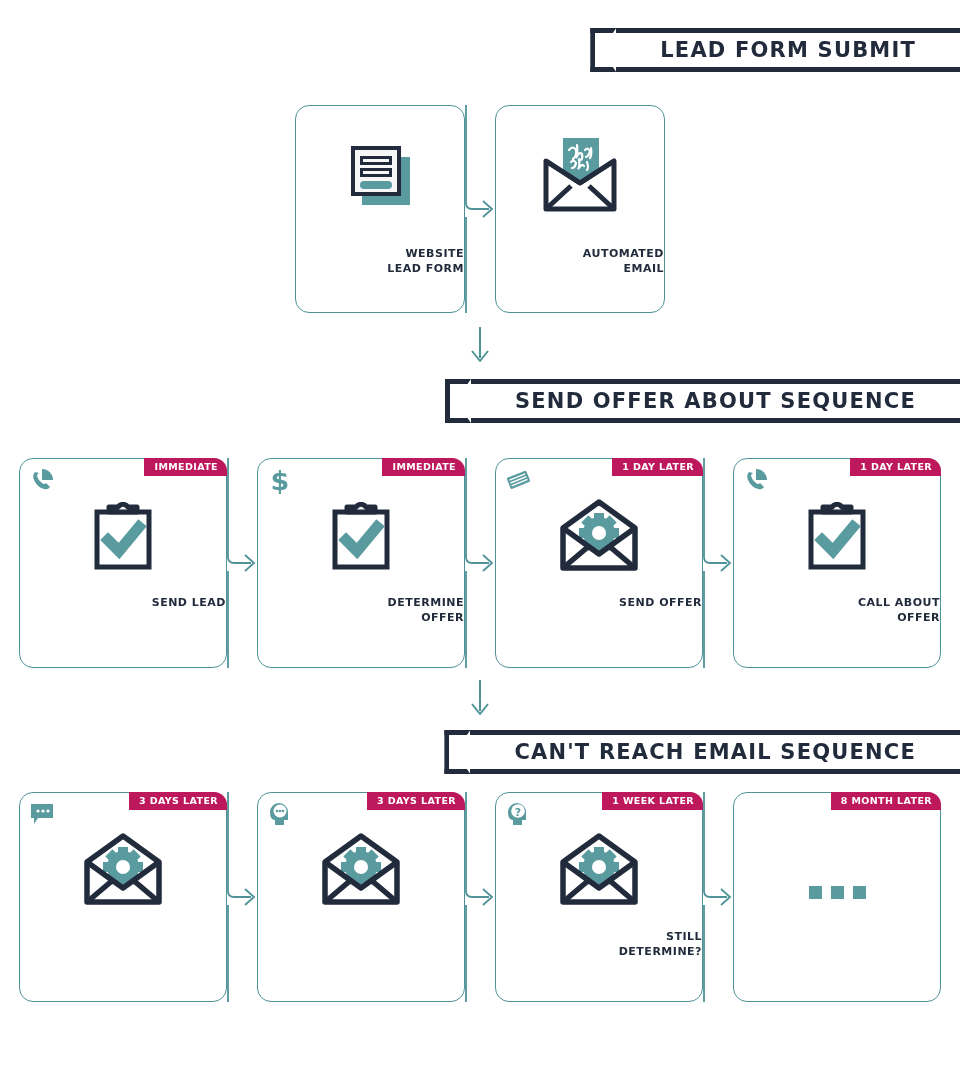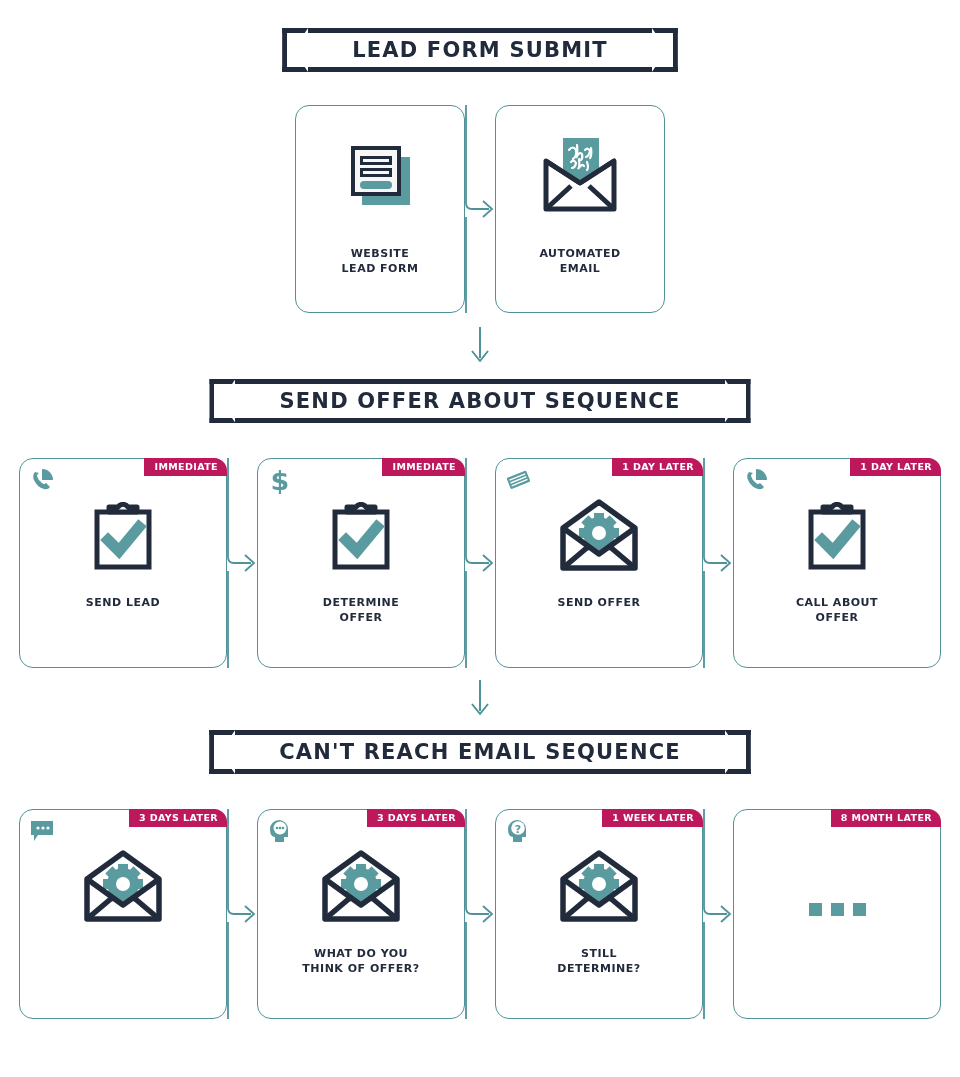--- a/index.html
+++ b/index.html
@@ -12,21 +12,21 @@
     height: 1077px;
     position: relative;
     font-family: "Liberation Sans", sans-serif;
     color: #222b3c;
     overflow: hidden;
   }
 
   
   .banner-wrap {
     display: flex;
-    justify-content: center;
+    justify-content: flex-end;
     align-items: center;
   }
   .banner {
     position: relative;
     background: #ffffff;
     border-top: 5px solid #222b3c;
     border-bottom: 5px solid #222b3c;
     height: 34px;
     display: flex;
     align-items: center;
@@ -129,21 +129,21 @@
     top: 136px;
     text-align: center;
     font-size: 11px;
     font-weight: 600;
     letter-spacing: 0.5px;
     line-height: 15px;
     color: #222b3c;
     font-family: "DejaVu Sans", sans-serif;
   }
   .card-top .card-label { top: 140px; }
-  .card-label span { display: block; }
+  .card-label span { display: block; text-align: right; }
 
   
   .conn {
     position: relative;
     flex: 0 0 auto;
     width: 30px;
     height: 210px;
   }
   .conn svg { position: absolute; top: 0; left: 0; }
 
@@ -367,21 +367,21 @@
     <path d="M4 24 L12 34 L20 24" stroke="#4f9399" stroke-width="2" fill="none" stroke-linejoin="round"></path>
   </svg>
 </div>
 
 <div class="banner-wrap" style="margin-top:10px;">
   <div class="banner">
     <span class="banner-title">CAN'T REACH EMAIL SEQUENCE</span>
   </div>
 </div>
 
-<div class="row" style="margin-top:35px;">
+<div class="row" style="margin-top:18px;">
 
   <div class="card">
     <div class="card-badge">3 DAYS LATER</div>
     <div class="card-corner-icon">
       <svg width="28" height="28" viewBox="0 0 28 28">
         <path d="M3 4 L25 4 L25 18 L10 18 L6 24 L6 18 L3 18 Z" fill="#5a9ba0"></path>
         <g fill="#ffffff">
           <circle cx="10" cy="11" r="1.6"></circle>
             <circle cx="15" cy="11" r="1.6"></circle>
             <circle cx="20" cy="11" r="1.6"></circle>
@@ -438,24 +438,20 @@
           <g transform="rotate(45 42 35)">
             <rect x="37" y="15" width="10" height="40"></rect>
             <rect x="22" y="30" width="40" height="10"></rect>
           </g>
         </g>
         <circle cx="42" cy="35" r="7" fill="#ffffff"></circle>
         <path d="M6 30 L42 56 L78 30" fill="none" stroke="#222b3c" stroke-width="5.5" stroke-linejoin="round"></path>
         <path d="M6 70 L32 48 M78 70 L52 48" fill="none" stroke="#222b3c" stroke-width="5.5"></path>
       </svg>
     </div>
-    <div class="card-label">
-      <span>WHAT DO YOU</span>
-      <span>THINK OF OFFER?</span>
-    </div>
   </div>
 
   <div class="conn">
     <svg width="30" height="210" viewBox="0 0 30 210">
       <path d="M1 0 L1 99 Q1 105 7 105 L24 105" fill="none" stroke="#4f9399" stroke-width="1.8"></path>
       <path d="M18 97 L27 105 L18 113" fill="none" stroke="#4f9399" stroke-width="1.8"></path>
       <path d="M1 113 L1 210" fill="none" stroke="#4f9399" stroke-width="1.8"></path>
     </svg>
   </div>
 

